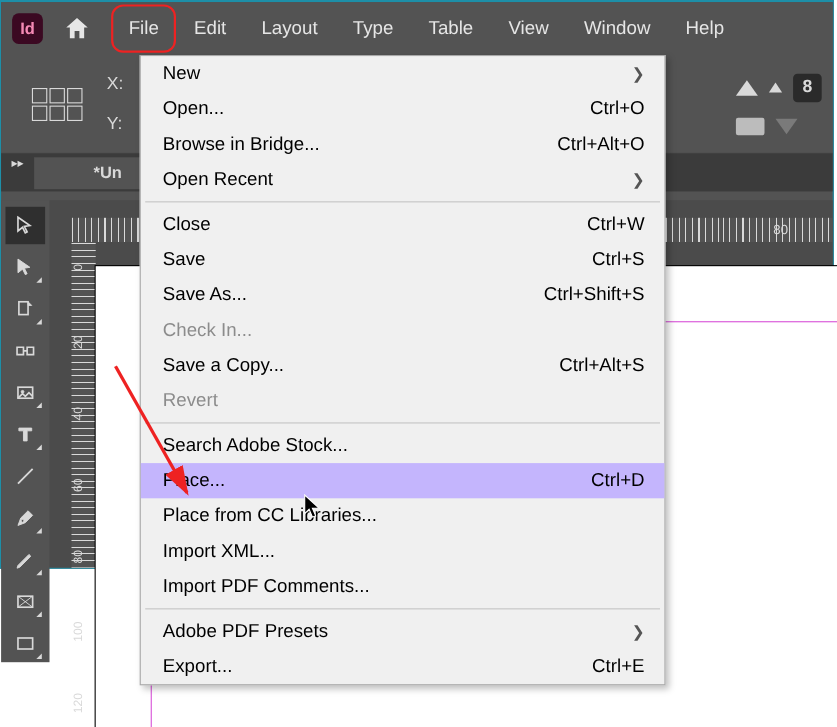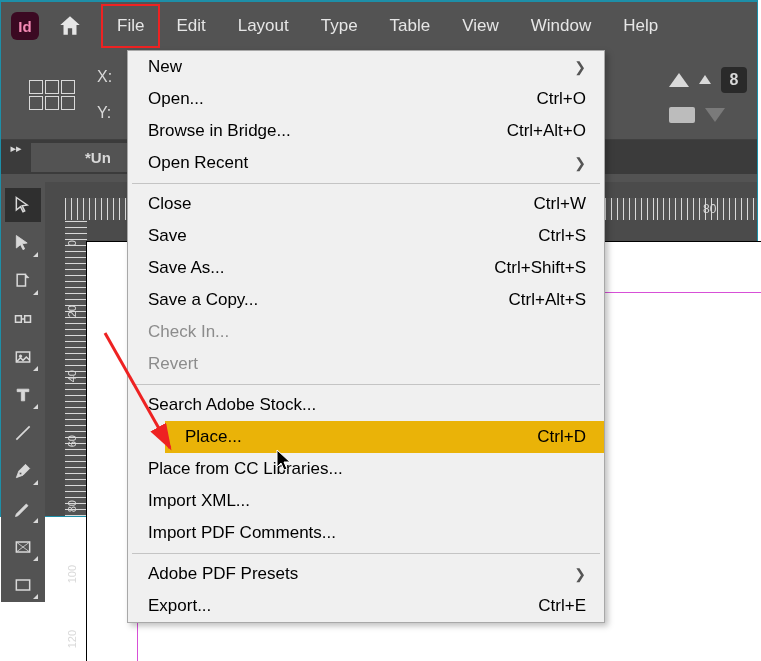--- a/index.html
+++ b/index.html
@@ -5,21 +5,21 @@
   * { box-sizing: border-box; margin: 0; padding: 0; font-family: "Segoe UI", Arial, sans-serif; }
   body { background: #fff; width: 761px; height: 661px; position: relative; overflow: hidden; }
   .app-frame { position: absolute; left: 0; top: 0; width: 758px; height: 517px; background: #535353; border: 1px solid #1d8fa8; border-top: 2px solid #1d8fa8; }
   
   .menubar { height: 48px; display: flex; align-items: center; padding-left: 10px; background: #535353; }
   .app-icon { width: 28px; height: 28px; background: #3b0922; border-radius: 6px; display: flex; align-items: center; justify-content: center; margin-right: 18px; }
   .app-icon span { color: #f58ab5; font-weight: bold; font-size: 15px; }
   .home-icon svg { width: 26px; height: 26px; fill: #e6e6e6; }
   .home-icon { margin-right: 18px; display: flex; align-items: center; }
   .menu-item { color: #e6e6e6; font-size: 17px; padding: 12px 16px; cursor: default; }
-  .menu-item.highlight { outline: 2px solid #e22; outline-offset: -2px; }
+  .menu-item.highlight { outline: 2px solid #e22; outline-offset: -2px; border-radius: 11px; }
   
   .options-bar { height: 90px; background: #535353; display: flex; align-items: center; padding-left: 28px; border-bottom: 1px solid #404040; position: relative; }
   .grid-icon { width: 46px; height: 30px; display: grid; grid-template-columns: repeat(3,1fr); grid-template-rows: repeat(2,1fr); gap: 2px; margin-right: 22px; }
   .grid-icon div { border: 1.5px solid #d9d9d9; }
   .xy-labels { display: flex; flex-direction: column; gap: 18px; color: #d9d9d9; font-size: 16px; }
   .options-right { position: absolute; right: 10px; top: 0; height: 100%; display: flex; flex-direction: column; justify-content: center; gap: 14px;}
   .options-right .row { display: flex; align-items: center; gap: 10px; }
   .tri { width:0;height:0;border-left:10px solid transparent;border-right:10px solid transparent;border-bottom:14px solid #d9d9d9; }
   .tri.small { border-left-width:6px;border-right-width:6px;border-bottom-width:9px;}
   .clip-badge { background: #2a2a2a; color: #d9d9d9; width: 26px; height:26px; border-radius:4px; display:flex;align-items:center;justify-content:center;font-weight:bold;}
@@ -48,21 +48,21 @@
   .hruler-end { position:absolute; top:16px; right:0; width:100px; height:22px; background:#535353; display:flex;}
   .hruler-end::before{content:'';position:absolute;inset:0;background:repeating-linear-gradient(90deg,#d9d9d9 0 1px,transparent 1px 6px);} 
   .page { position:absolute; left:42px; top:60px; width:700px; height:800px; background:#fff; box-shadow: -1px -1px 0 #000; }
   .margin-guide { position:absolute; border:1px solid #d750d7; }
   .origin-box { position:absolute; left:20px; top:16px; width:22px; height:22px; background:#535353; }
   .origin-box::after { content:''; position:absolute; left:2px; top:2px; right:2px; bottom:2px; background: linear-gradient(135deg, transparent 45%, #d9d9d9 45% 55%, transparent 55%), linear-gradient(45deg, transparent 45%, #d9d9d9 45% 55%, transparent 55%); opacity:.4;}
   
   .dropdown { position:absolute; left:126px; top:48px; width:478px; background:#f0f0f0; border:1px solid #a8a8a8; box-shadow: 3px 3px 6px rgba(0,0,0,.25); z-index:50; }
   .dd-item { display:flex; align-items:center; justify-content:space-between; padding: 6px 18px 6px 20px; font-size:17px; color:#000; }
   .dd-item.disabled { color:#8c8c8c; }
-  .dd-item.highlight { background:#eab308;margin-left:37px; }
+  .dd-item.highlight { background:#c4b5fd; }
   .dd-sep { height:1px; background:#c4c4c4; margin: 4px 4px; }
   .submenu-arrow { font-size:14px; color:#555; }
   .shortcut { color:#000; font-size:17px; }
   .arrow-svg { position:absolute; left:100px; top:328px; z-index:70; }
   .cursor { position:absolute; left:276px; top:449px; z-index:90; }
 </style>
 </head>
 <body>
 
 <div class="app-frame">
@@ -237,27 +237,27 @@
         <span class="shortcut">Ctrl+W</span>
       </div>
       <div class="dd-item">
         <span>Save</span>
         <span class="shortcut">Ctrl+S</span>
       </div>
       <div class="dd-item">
         <span>Save As...</span>
         <span class="shortcut">Ctrl+Shift+S</span>
       </div>
+      <div class="dd-item disabled">
+        <span>Check In...</span>
+        <span class="shortcut"></span>
+      </div>
       <div class="dd-item">
         <span>Save a Copy...</span>
         <span class="shortcut">Ctrl+Alt+S</span>
-      </div>
-      <div class="dd-item disabled">
-        <span>Check In...</span>
-        <span class="shortcut"></span>
       </div>
       <div class="dd-item disabled">
         <span>Revert</span>
         <span class="shortcut"></span>
       </div>
       <div class="dd-sep"></div>
       <div class="dd-item">
         <span>Search Adobe Stock...</span>
         <span class="shortcut"></span>
       </div>

